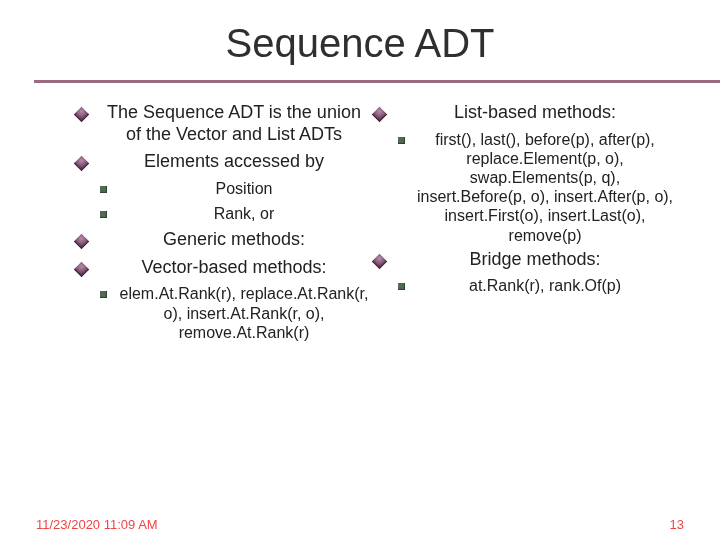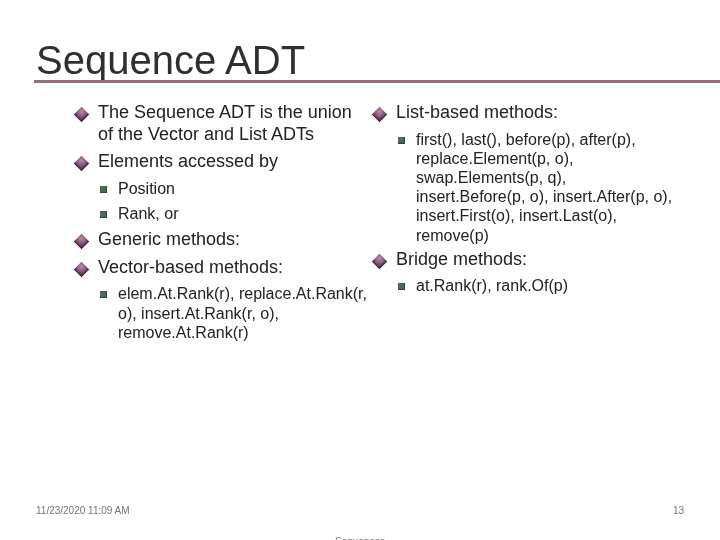--- a/index.html
+++ b/index.html
@@ -6,22 +6,23 @@
   html, body { width: 720px; height: 540px; overflow: hidden; }
   body {
     font-family: "Tahoma", "Verdana", sans-serif;
     background: #fff;
     color: #1a1a1a;
     position: relative;
   }
   .slide {
     width: 720px;
     height: 540px;
-    padding: 38px 36px 0 36px;
+    padding: 21px 36px 0 36px;
     position: relative;
+    text-align: center;
   }
   .title {
     font-size: 40px;
     font-family: "Comic Sans MS", "Verdana", sans-serif;
     font-weight: 400;
     color: #2f2f2f;
     margin-bottom: 8px;
   }
   .rule {
     position: absolute;
@@ -75,23 +76,23 @@
     top: 7px;
     width: 7px;
     height: 7px;
     background: #4f6b52;
     box-shadow: inset -1px -1px 1px #2f4032;
   }
   .footer {
     position: absolute;
     left: 36px;
     right: 36px;
-    bottom: 24px;
-    font-size: 10px;
-    color: #737373;
+    bottom: 8px;
+    font-size: 13px;
+    color: #ef4444;
     display: flex;
     justify-content: space-between;
     font-family: Arial, sans-serif;
   }
   .footer-center {
     position: absolute;
     left: 50%;
     transform: translateX(-50%);
     margin-top: 31px;
   }

